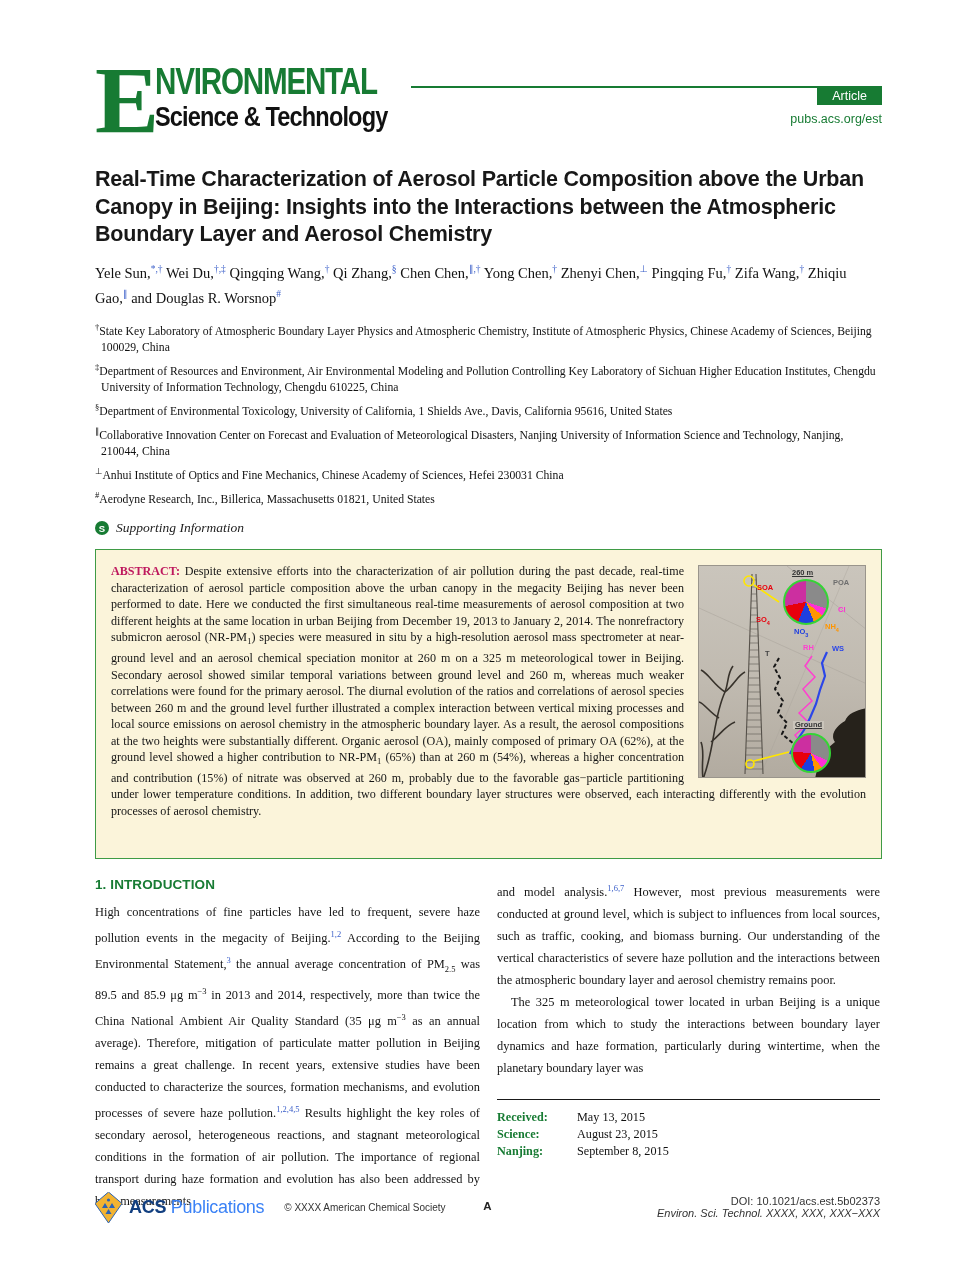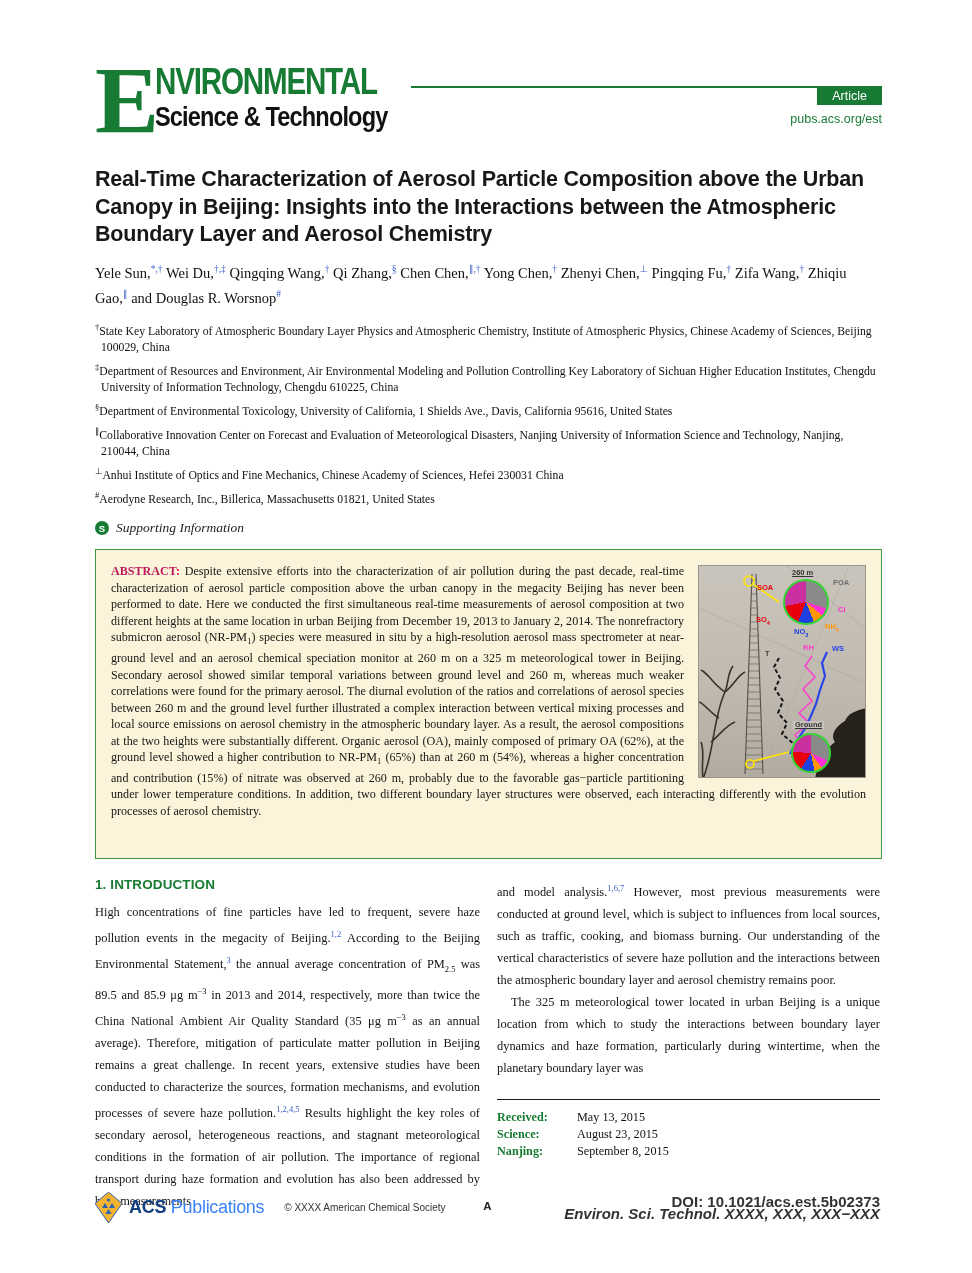--- a/index.html
+++ b/index.html
@@ -71,21 +71,21 @@
   .date-value { color:#111; }
 
   
   .footer { position:absolute; left:95px; right:92px; top:1192px; display:flex; align-items:center; }
   .acs-logo { display:flex; align-items:center; }
   .acs-logo-text { font-family:"Liberation Sans", sans-serif; font-size:18px; margin-left:7px; letter-spacing:-.3px; }
   .acs-strong { color:#123f80; font-weight:700; }
   .acs-light { color:#3b82f6; }
   .copyright { font-family:"Liberation Sans", sans-serif; font-size:10px; color:#333; margin-left:20px; }
   .page-letter { position:absolute; left:50%; transform:translateX(-50%); font-family:"Liberation Sans", sans-serif; font-weight:700; font-size:11.5px; color:#222; top:8px; }
-  .footer-right { margin-left:auto; text-align:right; font-family:"Liberation Sans", sans-serif; font-size:15px; line-height:11.5px; color:#333;font-weight:bold; }
+  .footer-right { margin-left:auto; text-align:right; font-family:"Liberation Sans", sans-serif; font-size:11px; line-height:11.5px; color:#333; }
   .footer-cite { font-style:italic; }
 </style>
 </head>
 <body>
 
 <div class="page">
   <div class="content">
 
     <div class="header">
       <div class="logo">

